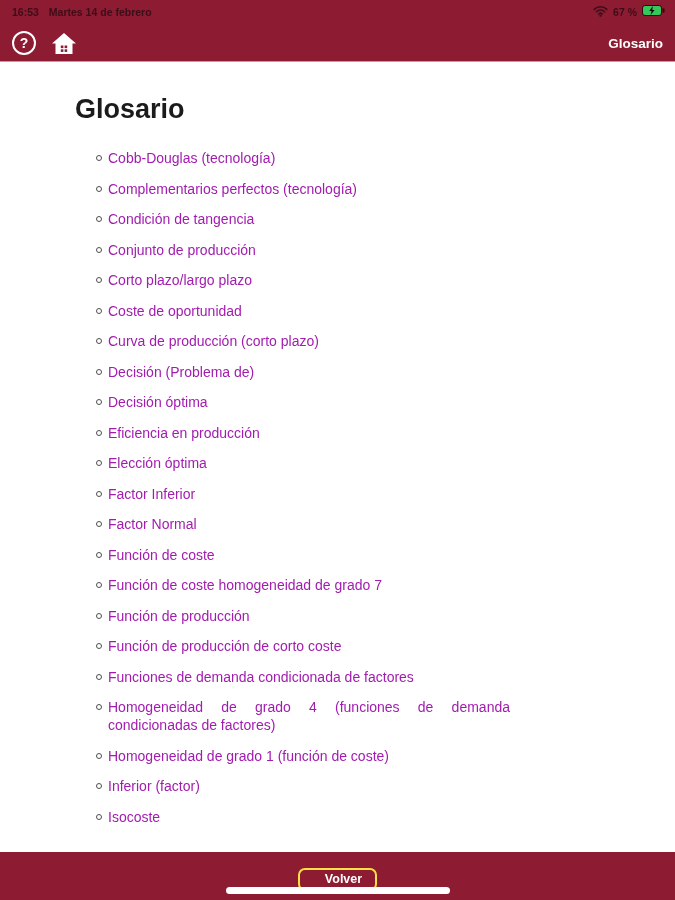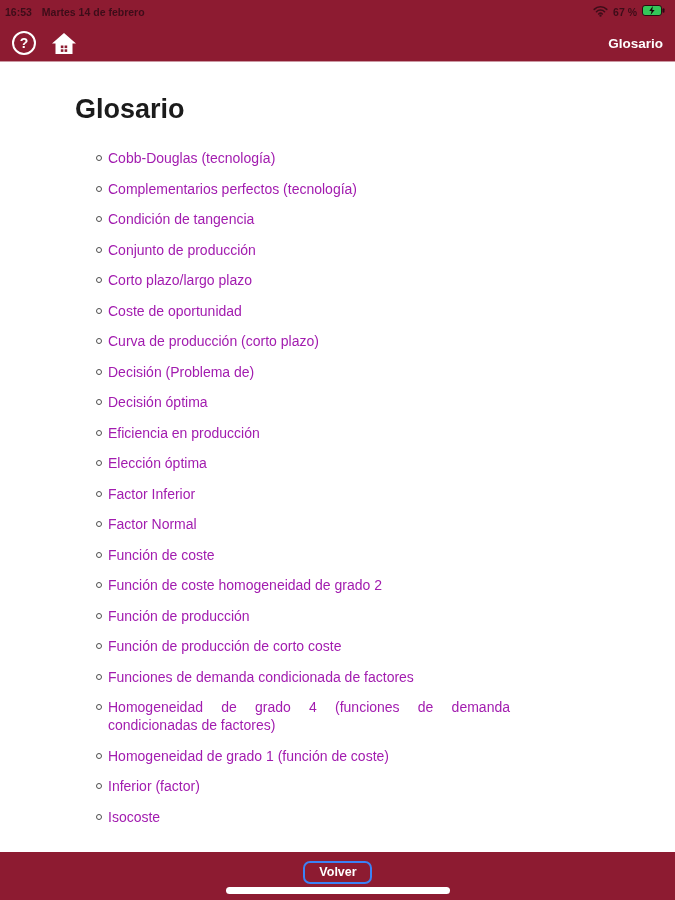--- a/index.html
+++ b/index.html
@@ -18,21 +18,21 @@
     height: 62px;
     background: #8D1B31;
     border-bottom: 1px solid rgba(255,255,255,0.55);
     box-sizing: border-box;
   }
   .statusbar {
     height: 17px;
     display: flex;
     justify-content: space-between;
     align-items: center;
-    padding: 3px 10px 0 5px;
+    padding: 3px 10px 0 12px;
     font-size: 10.5px;
     font-weight: bold;
     color: #3d0d19;
   }
   .status-left { display: flex; gap: 10px; }
   .status-right { display: flex; align-items: center; gap: 5px; }
   .navbar {
     height: 42px;
     display: flex;
     align-items: center;
@@ -112,29 +112,29 @@
   footer {
     position: absolute;
     left: 0; right: 0; bottom: 0;
     height: 48px;
     background: #8D1B31;
     display: flex;
     justify-content: center;
     align-items: flex-start;
   }
   .volver {
-    margin-top: 9px;
+    margin-top: 16px;
     background: transparent;
     color: #ffffff;
     font-family: "Liberation Sans", sans-serif;
     font-weight: bold;
     font-size: 12.5px;
-    border: 2px solid #3b82f6;
+    border: 2px solid #fde047;
     border-radius: 7px;
-    padding: 2px 13px 3px 14px;
+    padding: 2px 13px 3px 25px;
     cursor: pointer;
   }
   .home-indicator {
     position: absolute;
     bottom: 6px;
     left: 50%;
     transform: translateX(-50%);
     width: 224px;
     height: 7px;
     border-radius: 4px;
@@ -246,21 +246,21 @@
         <li class="term">
     <span class="bullet"></span>
     <span class="term-text">Factor Normal</span>
   </li>
         <li class="term">
     <span class="bullet"></span>
     <span class="term-text">Función de coste</span>
   </li>
         <li class="term">
     <span class="bullet"></span>
-    <span class="term-text">Función de coste homogeneidad de grado 2</span>
+    <span class="term-text">Función de coste homogeneidad de grado 7</span>
   </li>
         <li class="term">
     <span class="bullet"></span>
     <span class="term-text">Función de producción</span>
   </li>
         <li class="term">
     <span class="bullet"></span>
     <span class="term-text">Función de producción de corto coste</span>
   </li>
         <li class="term">

